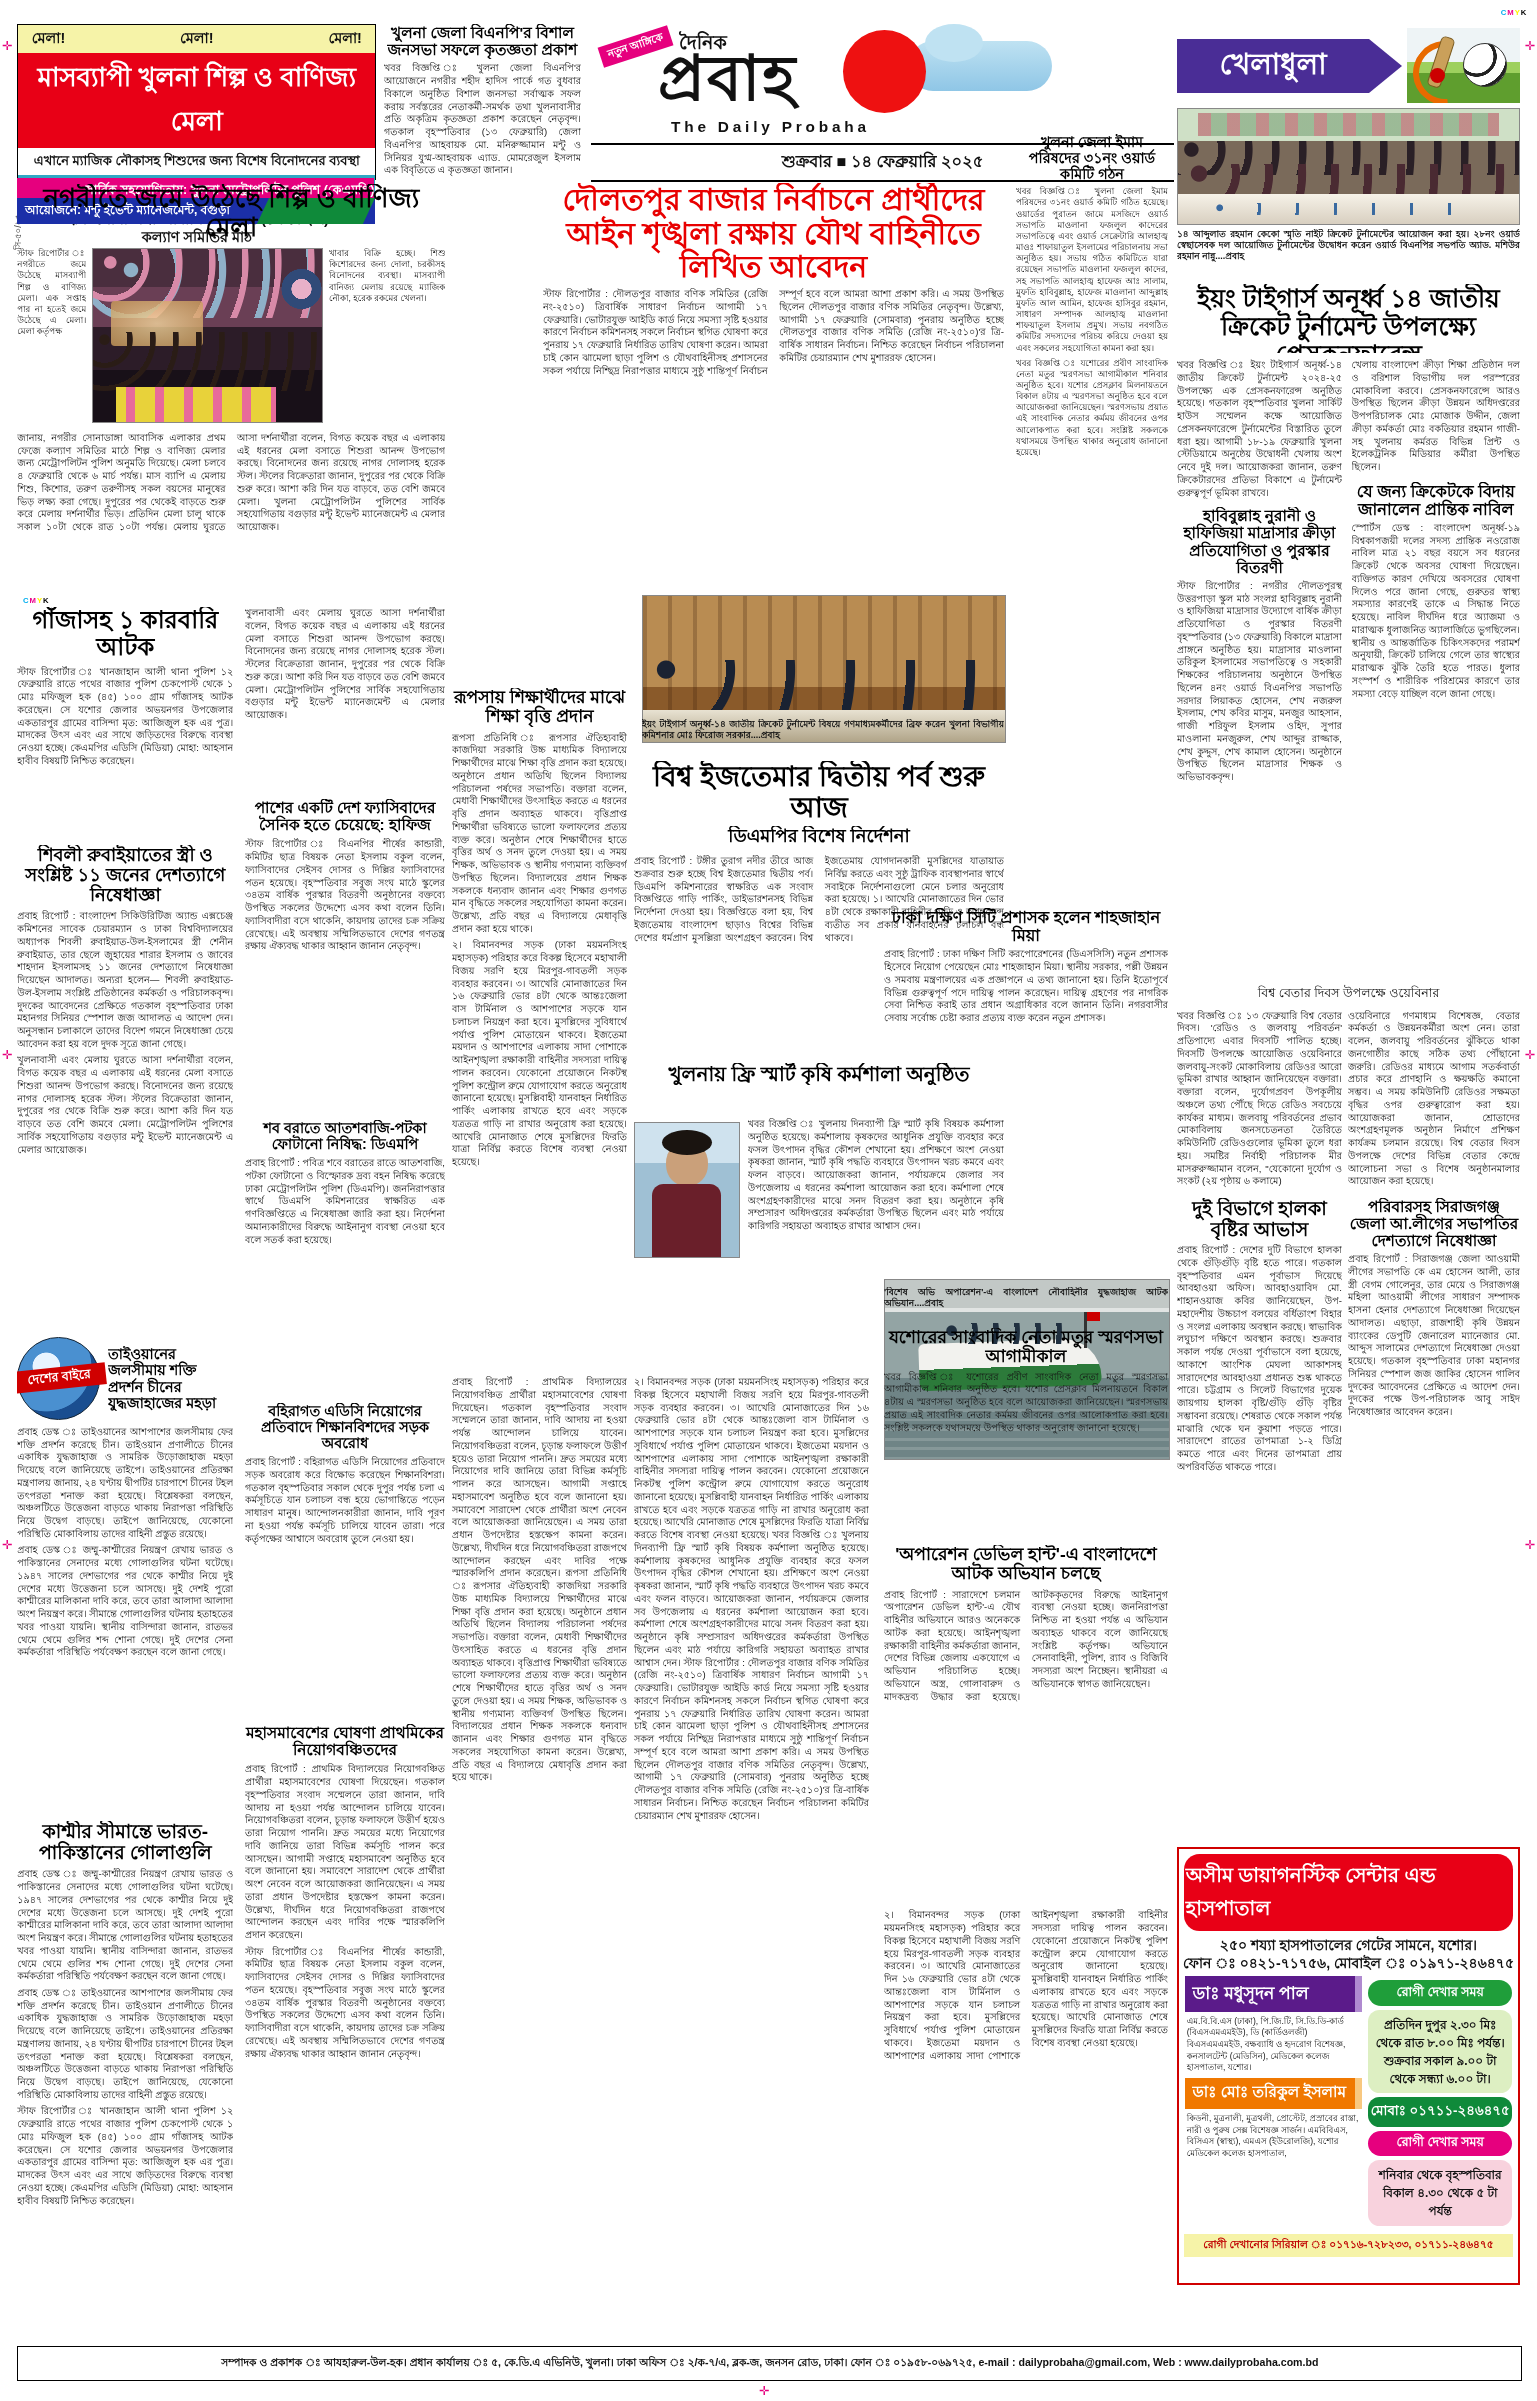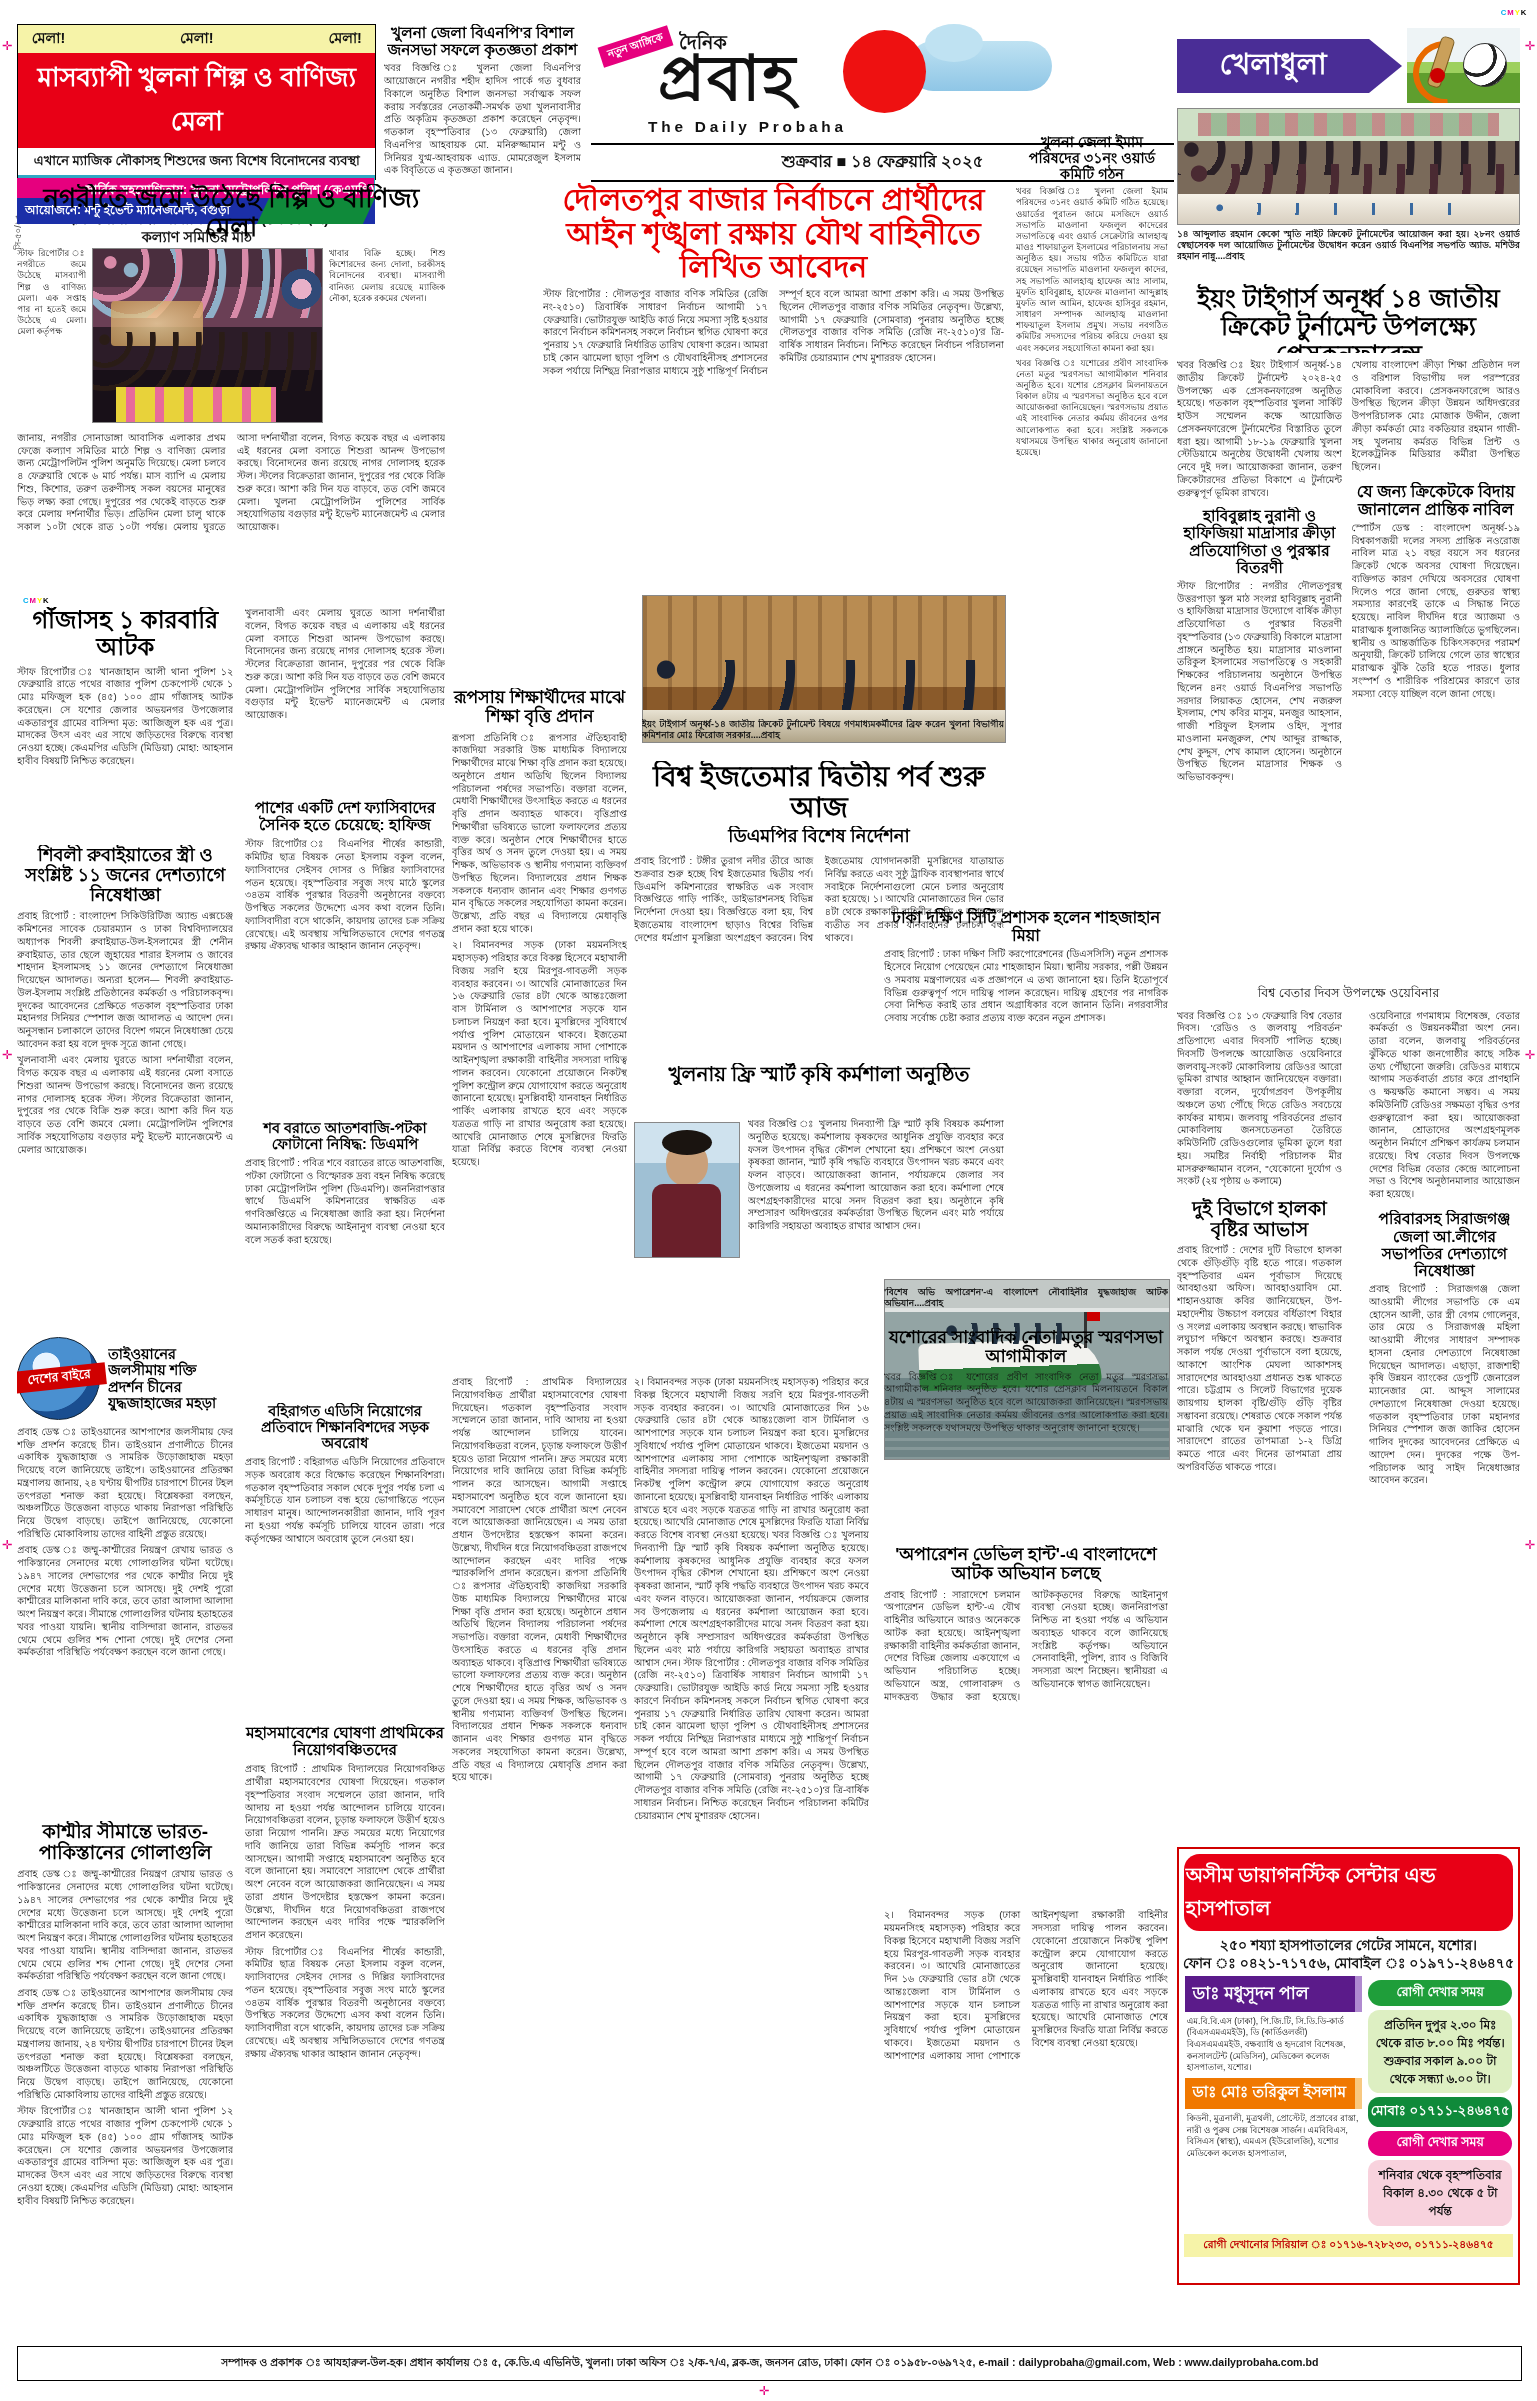--- a/index.html
+++ b/index.html
@@ -104,21 +104,21 @@
     <div class="head" style="font-size:15.4px">খুলনা জেলা বিএনপি'র বিশাল জনসভা সফলে কৃতজ্ঞতা প্রকাশ</div>
     <div class="body-txt" style="margin-top:3.8px">খবর বিজ্ঞপ্তি ঃ খুলনা জেলা বিএনপি'র আয়োজনে নগরীর শহীদ হাদিস পার্কে গত বুধবার বিকালে অনুষ্ঠিত বিশাল জনসভা সর্বাত্মক সফল করায় সর্বস্তরের নেতাকর্মী-সমর্থক তথা খুলনাবাসীর প্রতি অকৃত্রিম কৃতজ্ঞতা প্রকাশ করেছেন নেতৃবৃন্দ। গতকাল বৃহস্পতিবার (১৩ ফেব্রুয়ারি) জেলা বিএনপি'র আহবায়ক মো. মনিরুজ্জামান মন্টু ও সিনিয়র যুগ্ম-আহবায়ক এ্যাড. মোমরেজুল ইসলাম এক বিবৃতিতে এ কৃতজ্ঞতা জানান।</div>
   </div>
 
   <div id="masthead" class="abs" style="left:591px;top:24px;width:583px;height:154px">
     <div class="mh-cloud" style="left:317px;top:17.3px"></div>
     <div class="mh-sun" style="left:252px;top:5.8px"></div>
     <div class="mh-ribbon" style="left:7.7px;top:11.5px">নতুন আঙ্গিকে</div>
     <div class="abs mh-dainik" style="left:88px;top:3.8px">দৈনিক</div>
     <div class="abs mh-logo" style="left:67px;top:23px">প্রবাহ</div>
-    <div class="abs mh-eng" style="left:57px;top:94px">The Daily Probaha</div>
+    <div class="abs mh-eng" style="left:80px;top:94px">The Daily Probaha</div>
     <div class="abs mh-datebar" style="left:0;top:119px;width:583px">শুক্রবার ■ ১৪ ফেব্রুয়ারি ২০২৫</div>
   </div>
 
   <div class="abs" style="left:17.3px;top:184px;width:428px;height:416px;overflow:hidden">
     <div class="head" style="font-size:26px">নগরীতে জমে উঠেছে শিল্প ও বাণিজ্য মেলা</div>
     <div style="display:flex;gap:5.8px;margin-top:5.8px;height:178px">
       <div class="body-sm" style="width:69px">স্টাফ রিপোর্টার ঃ নগরীতে জমে উঠেছে মাসব্যাপী শিল্প ও বাণিজ্য মেলা। এক সপ্তাহ পার না হতেই জমে উঠেছে এ মেলা। মেলা কর্তৃপক্ষ</div>
       <div class="photo" style="width:229px;height:173px;background:
         linear-gradient(180deg,#4a2e3e 0 22%,#6a3f55 22% 45%,#2c1c28 45% 70%,#181018 70%);">
         <div class="abs" style="left:0;top:0;right:0;height:40%;background:repeating-radial-gradient(circle at 17.3px 13.4px,#d88aa8 0 5.8px,transparent 6.7px 33px),repeating-radial-gradient(circle at 38px 21px,#8fb0c8 0 6.7px,transparent 7.7px 44px);"></div>
@@ -288,21 +288,21 @@
         <div class="head" style="font-size:15.4px;margin-top:7.7px">হাবিবুল্লাহ নুরানী ও হাফিজিয়া মাদ্রাসার ক্রীড়া প্রতিযোগিতা ও পুরস্কার বিতরণী</div>
         <div class="body-txt" style="margin-top:3.8px">স্টাফ রিপোর্টার : নগরীর দৌলতপুরস্থ উত্তরপাড়া স্কুল মাঠ সংলগ্ন হাবিবুল্লাহ নুরানী ও হাফিজিয়া মাদ্রাসার উদ্যোগে বার্ষিক ক্রীড়া প্রতিযোগিতা ও পুরস্কার বিতরণী বৃহস্পতিবার (১৩ ফেব্রুয়ারি) বিকালে মাদ্রাসা প্রাঙ্গনে অনুষ্ঠিত হয়। মাদ্রাসার মাওলানা তরিকুল ইসলামের সভাপতিত্বে ও সহকারী শিক্ষকের পরিচালনায় অনুষ্ঠানে উপস্থিত ছিলেন ৪নং ওয়ার্ড বিএনপি'র সভাপতি সরদার লিয়াকত হোসেন, শেখ নজরুল ইসলাম, শেখ কবির মাসুম, মনজুর আহসান, গাজী শরিফুল ইসলাম ওহিদ, সুপার মাওলানা মনজুরুল, শেখ আব্দুর রাজ্জাক, শেখ কুদ্দুস, শেখ কামাল হোসেন। অনুষ্ঠানে উপস্থিত ছিলেন মাদ্রাসার শিক্ষক ও অভিভাবকবৃন্দ।</div>
       </div>
       <div style="flex:1;overflow:hidden">
         <div class="body-txt">খেলায় বাংলাদেশ ক্রীড়া শিক্ষা প্রতিষ্ঠান দল ও বরিশাল বিভাগীয় দল পরস্পরের মোকাবিলা করবে। প্রেসকনফারেন্সে আরও উপস্থিত ছিলেন ক্রীড়া উন্নয়ন অধিদপ্তরের উপপরিচালক মোঃ মোজাক উদ্দীন, জেলা ক্রীড়া কর্মকর্তা মোঃ বকতিয়ার রহমান গাজী-সহ খুলনায় কর্মরত বিভিন্ন প্রিন্ট ও ইলেকট্রনিক মিডিয়ার কর্মীরা উপস্থিত ছিলেন।</div>
         <div class="head" style="font-size:16.3px;margin-top:7.7px">যে জন্য ক্রিকেটকে বিদায় জানালেন প্রান্তিক নাবিল</div>
         <div class="body-txt" style="margin-top:3.8px">স্পোর্টস ডেস্ক : বাংলাদেশ অনূর্ধ্ব-১৯ বিশ্বকাপজয়ী দলের সদস্য প্রান্তিক নওরোজ নাবিল মাত্র ২১ বছর বয়সে সব ধরনের ক্রিকেট থেকে অবসর ঘোষণা দিয়েছেন। ব্যক্তিগত কারণ দেখিয়ে অবসরের ঘোষণা দিলেও পরে জানা গেছে, গুরুতর স্বাস্থ্য সমস্যার কারণেই তাকে এ সিদ্ধান্ত নিতে হয়েছে। নাবিল দীর্ঘদিন ধরে অ্যাজমা ও মারাত্মক ধুলাজনিত অ্যালার্জিতে ভুগছিলেন। স্থানীয় ও আন্তর্জাতিক চিকিৎসকদের পরামর্শ অনুযায়ী, ক্রিকেট চালিয়ে গেলে তার স্বাস্থ্যের মারাত্মক ঝুঁকি তৈরি হতে পারত। ধুলার সংস্পর্শ ও শারীরিক পরিশ্রমের কারণে তার সমস্যা বেড়ে যাচ্ছিল বলে জানা গেছে।</div>
       </div>
     </div>
     <div class="kicker" style="margin-top:9.6px">বিশ্ব বেতার দিবস উপলক্ষে ওয়েবিনার</div>
-    <div style="display:flex;gap:27px;margin-top:5.8px;height:826px">
+    <div style="display:flex;gap:6px;margin-top:5.8px;height:826px">
       <div style="width:165px;overflow:hidden">
         <div class="body-txt">খবর বিজ্ঞপ্তি ঃ ১৩ ফেব্রুয়ারি বিশ্ব বেতার দিবস। 'রেডিও ও জলবায়ু পরিবর্তন' প্রতিপাদ্যে এবার দিবসটি পালিত হচ্ছে। দিবসটি উপলক্ষে আয়োজিত ওয়েবিনারে জলবায়ু-সংকট মোকাবিলায় রেডিওর আরো ভূমিকা রাখার আহ্বান জানিয়েছেন বক্তারা। বক্তারা বলেন, দুর্যোগপ্রবণ উপকূলীয় অঞ্চলে তথ্য পৌঁছে দিতে রেডিও সবচেয়ে কার্যকর মাধ্যম। জলবায়ু পরিবর্তনের প্রভাব মোকাবিলায় জনসচেতনতা তৈরিতে কমিউনিটি রেডিওগুলোর ভূমিকা তুলে ধরা হয়। সমষ্টির নির্বাহী পরিচালক মীর মাসরুরুজ্জামান বলেন, "যেকোনো দুর্যোগ ও সংকট (২য় পৃষ্ঠায় ৬ কলামে)</div>
         <div class="head" style="font-size:19px;margin-top:9.6px">দুই বিভাগে হালকা বৃষ্টির আভাস</div>
         <div class="body-txt" style="margin-top:3.8px">প্রবাহ রিপোর্ট : দেশের দুটি বিভাগে হালকা থেকে গুঁড়িগুঁড়ি বৃষ্টি হতে পারে। গতকাল বৃহস্পতিবার এমন পূর্বাভাস দিয়েছে আবহাওয়া অফিস। আবহাওয়াবিদ মো. শাহানওয়াজ কবির জানিয়েছেন, উপ-মহাদেশীয় উচ্চচাপ বলয়ের বর্ধিতাংশ বিহার ও সংলগ্ন এলাকায় অবস্থান করছে। স্বাভাবিক লঘুচাপ দক্ষিণে অবস্থান করছে। শুক্রবার সকাল পর্যন্ত দেওয়া পূর্বাভাসে বলা হয়েছে, আকাশে আংশিক মেঘলা আকাশসহ সারাদেশের আবহাওয়া প্রধানত শুষ্ক থাকতে পারে। চট্টগ্রাম ও সিলেট বিভাগের দুয়েক জায়গায় হালকা বৃষ্টি/গুঁড়ি গুঁড়ি বৃষ্টির সম্ভাবনা রয়েছে। শেষরাত থেকে সকাল পর্যন্ত মাঝারি থেকে ঘন কুয়াশা পড়তে পারে। সারাদেশে রাতের তাপমাত্রা ১-২ ডিগ্রি কমতে পারে এবং দিনের তাপমাত্রা প্রায় অপরিবর্তিত থাকতে পারে।</div>
       </div>
       <div style="flex:1;overflow:hidden">
         <div class="body-txt">ওয়েবিনারে গণমাধ্যম বিশেষজ্ঞ, বেতার কর্মকর্তা ও উন্নয়নকর্মীরা অংশ নেন। তারা বলেন, জলবায়ু পরিবর্তনের ঝুঁকিতে থাকা জনগোষ্ঠীর কাছে সঠিক তথ্য পৌঁছানো জরুরি। রেডিওর মাধ্যমে আগাম সতর্কবার্তা প্রচার করে প্রাণহানি ও ক্ষয়ক্ষতি কমানো সম্ভব। এ সময় কমিউনিটি রেডিওর সক্ষমতা বৃদ্ধির ওপর গুরুত্বারোপ করা হয়। আয়োজকরা জানান, শ্রোতাদের অংশগ্রহণমূলক অনুষ্ঠান নির্মাণে প্রশিক্ষণ কার্যক্রম চলমান রয়েছে। বিশ্ব বেতার দিবস উপলক্ষে দেশের বিভিন্ন বেতার কেন্দ্রে আলোচনা সভা ও বিশেষ অনুষ্ঠানমালার আয়োজন করা হয়েছে।</div>
         <div class="head" style="font-size:15.4px;margin-top:9.6px">পরিবারসহ সিরাজগঞ্জ জেলা আ.লীগের সভাপতির দেশত্যাগে নিষেধাজ্ঞা</div>
         <div class="body-txt" style="margin-top:3.8px">প্রবাহ রিপোর্ট : সিরাজগঞ্জ জেলা আওয়ামী লীগের সভাপতি কে এম হোসেন আলী, তার স্ত্রী বেগম গোলেনুর, তার মেয়ে ও সিরাজগঞ্জ মহিলা আওয়ামী লীগের সাধারণ সম্পাদক হাসনা হেনার দেশত্যাগে নিষেধাজ্ঞা দিয়েছেন আদালত। এছাড়া, রাজশাহী কৃষি উন্নয়ন ব্যাংকের ডেপুটি জেনারেল ম্যানেজার মো. আব্দুস সালামের দেশত্যাগে নিষেধাজ্ঞা দেওয়া হয়েছে। গতকাল বৃহস্পতিবার ঢাকা মহানগর সিনিয়র স্পেশাল জজ জাকির হোসেন গালিব দুদকের আবেদনের প্রেক্ষিতে এ আদেশ দেন। দুদকের পক্ষে উপ-পরিচালক আবু সাইদ নিষেধাজ্ঞার আবেদন করেন।</div>
       </div>

